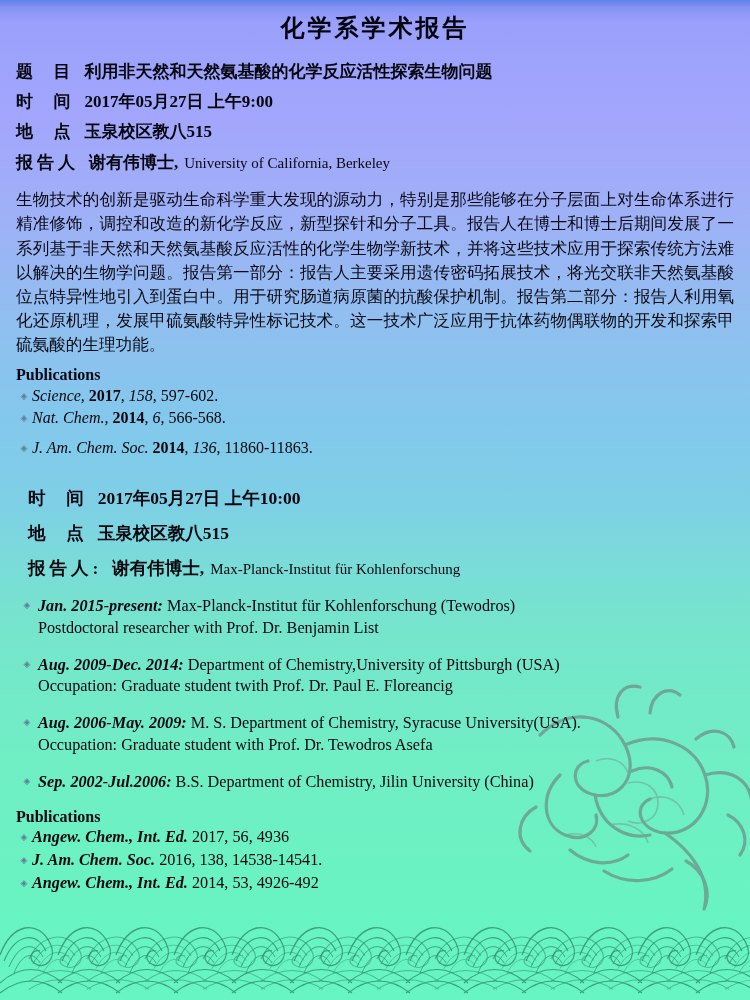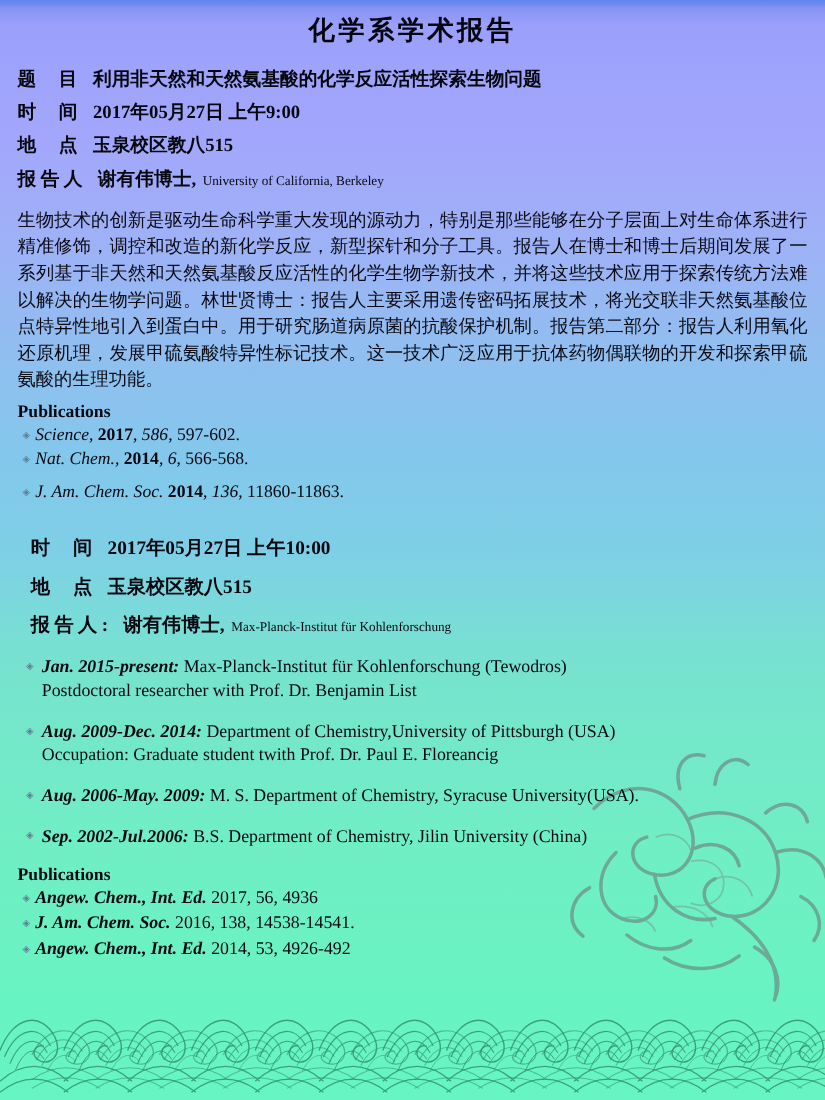--- a/index.html
+++ b/index.html
@@ -102,21 +102,21 @@
   }
   .info-line .val {
     font-weight: bold;
     margin-left: 10px;
   }
   .info-line .val-cjk {
     font-weight: bold;
   }
   .info-line .val-latin {
     font-weight: normal;
-    font-size: 12px;
+    font-size: 15px;
   }
 
   .block-1 { margin-top: 16px; }
 
   .abstract {
     margin: 12px 0 0 0;
     font-size: 16.6px;
     line-height: 1.46;
     color: #0a0a14;
     text-align: justify;
@@ -280,27 +280,27 @@
         <span class="val val-cjk">玉泉校区教八515</span>
       </div>
 
       <div class="info-line">
         <span class="lbl">报告人</span>
         <span class="val val-cjk">谢有伟博士,</span>
         <span class="val-latin" style="margin-left:6px">University of California, Berkeley</span>
       </div>
     </div>
 
-    <p class="abstract">生物技术的创新是驱动生命科学重大发现的源动力，特别是那些能够在分子层面上对生命体系进行精准修饰，调控和改造的新化学反应，新型探针和分子工具。报告人在博士和博士后期间发展了一系列基于非天然和天然氨基酸反应活性的化学生物学新技术，并将这些技术应用于探索传统方法难以解决的生物学问题。林世贤博士：报告人主要采用遗传密码拓展技术，将光交联非天然氨基酸位点特异性地引入到蛋白中。用于研究肠道病原菌的抗酸保护机制。报告第二部分：报告人利用氧化还原机理，发展甲硫氨酸特异性标记技术。这一技术广泛应用于抗体药物偶联物的开发和探索甲硫氨酸的生理功能。</p>
+    <p class="abstract">生物技术的创新是驱动生命科学重大发现的源动力，特别是那些能够在分子层面上对生命体系进行精准修饰，调控和改造的新化学反应，新型探针和分子工具。报告人在博士和博士后期间发展了一系列基于非天然和天然氨基酸反应活性的化学生物学新技术，并将这些技术应用于探索传统方法难以解决的生物学问题。报告第一部分：报告人主要采用遗传密码拓展技术，将光交联非天然氨基酸位点特异性地引入到蛋白中。用于研究肠道病原菌的抗酸保护机制。报告第二部分：报告人利用氧化还原机理，发展甲硫氨酸特异性标记技术。这一技术广泛应用于抗体药物偶联物的开发和探索甲硫氨酸的生理功能。</p>
 
     <div class="pub-head">Publications</div>
     <ul class="pub-list">
       <li class="pub-item">
         <span class="bullet">◈</span>
-        <span class="pub-text"><i>Science,</i> <b>2017</b>, <i>586</i>, <span>597-602.</span></span>
+        <span class="pub-text"><i>Science,</i> <b>2017</b>, <i>158</i>, <span>597-602.</span></span>
       </li>
       <li class="pub-item">
         <span class="bullet">◈</span>
         <span class="pub-text"><i>Nat. Chem.,</i> <b>2014</b>, <i>6</i>, <span>566-568.</span></span>
       </li>
       <li class="pub-item spaced">
         <span class="bullet">◈</span>
         <span class="pub-text"><i>J. Am. Chem. Soc.</i> <b>2014</b>, <i>136</i>, <span>11860-11863.</span></span>
       </li>
     </ul>
@@ -339,20 +339,21 @@
           <span class="cv-period">Aug. 2009-Dec. 2014:</span>
           <span>Department of Chemistry,University of Pittsburgh (USA)</span>
           <span class="cv-line2">Occupation: Graduate student twith Prof. Dr. Paul E. Floreancig</span>
         </span>
       </li>
       <li class="cv-item">
         <span class="bullet">◈</span>
         <span class="cv-body">
           <span class="cv-period">Aug. 2006-May. 2009:</span>
           <span>M. S. Department of Chemistry, Syracuse University(USA).</span>
+          <span class="cv-line2">Occupation: Graduate student with Prof. Dr. Tewodros Asefa</span>
         </span>
       </li>
       <li class="cv-item">
         <span class="bullet">◈</span>
         <span class="cv-body">
           <span class="cv-period"> Sep. 2002-Jul.2006:</span>
           <span>B.S. Department of Chemistry, Jilin University (China)</span>
         </span>
       </li>
     </ul>

